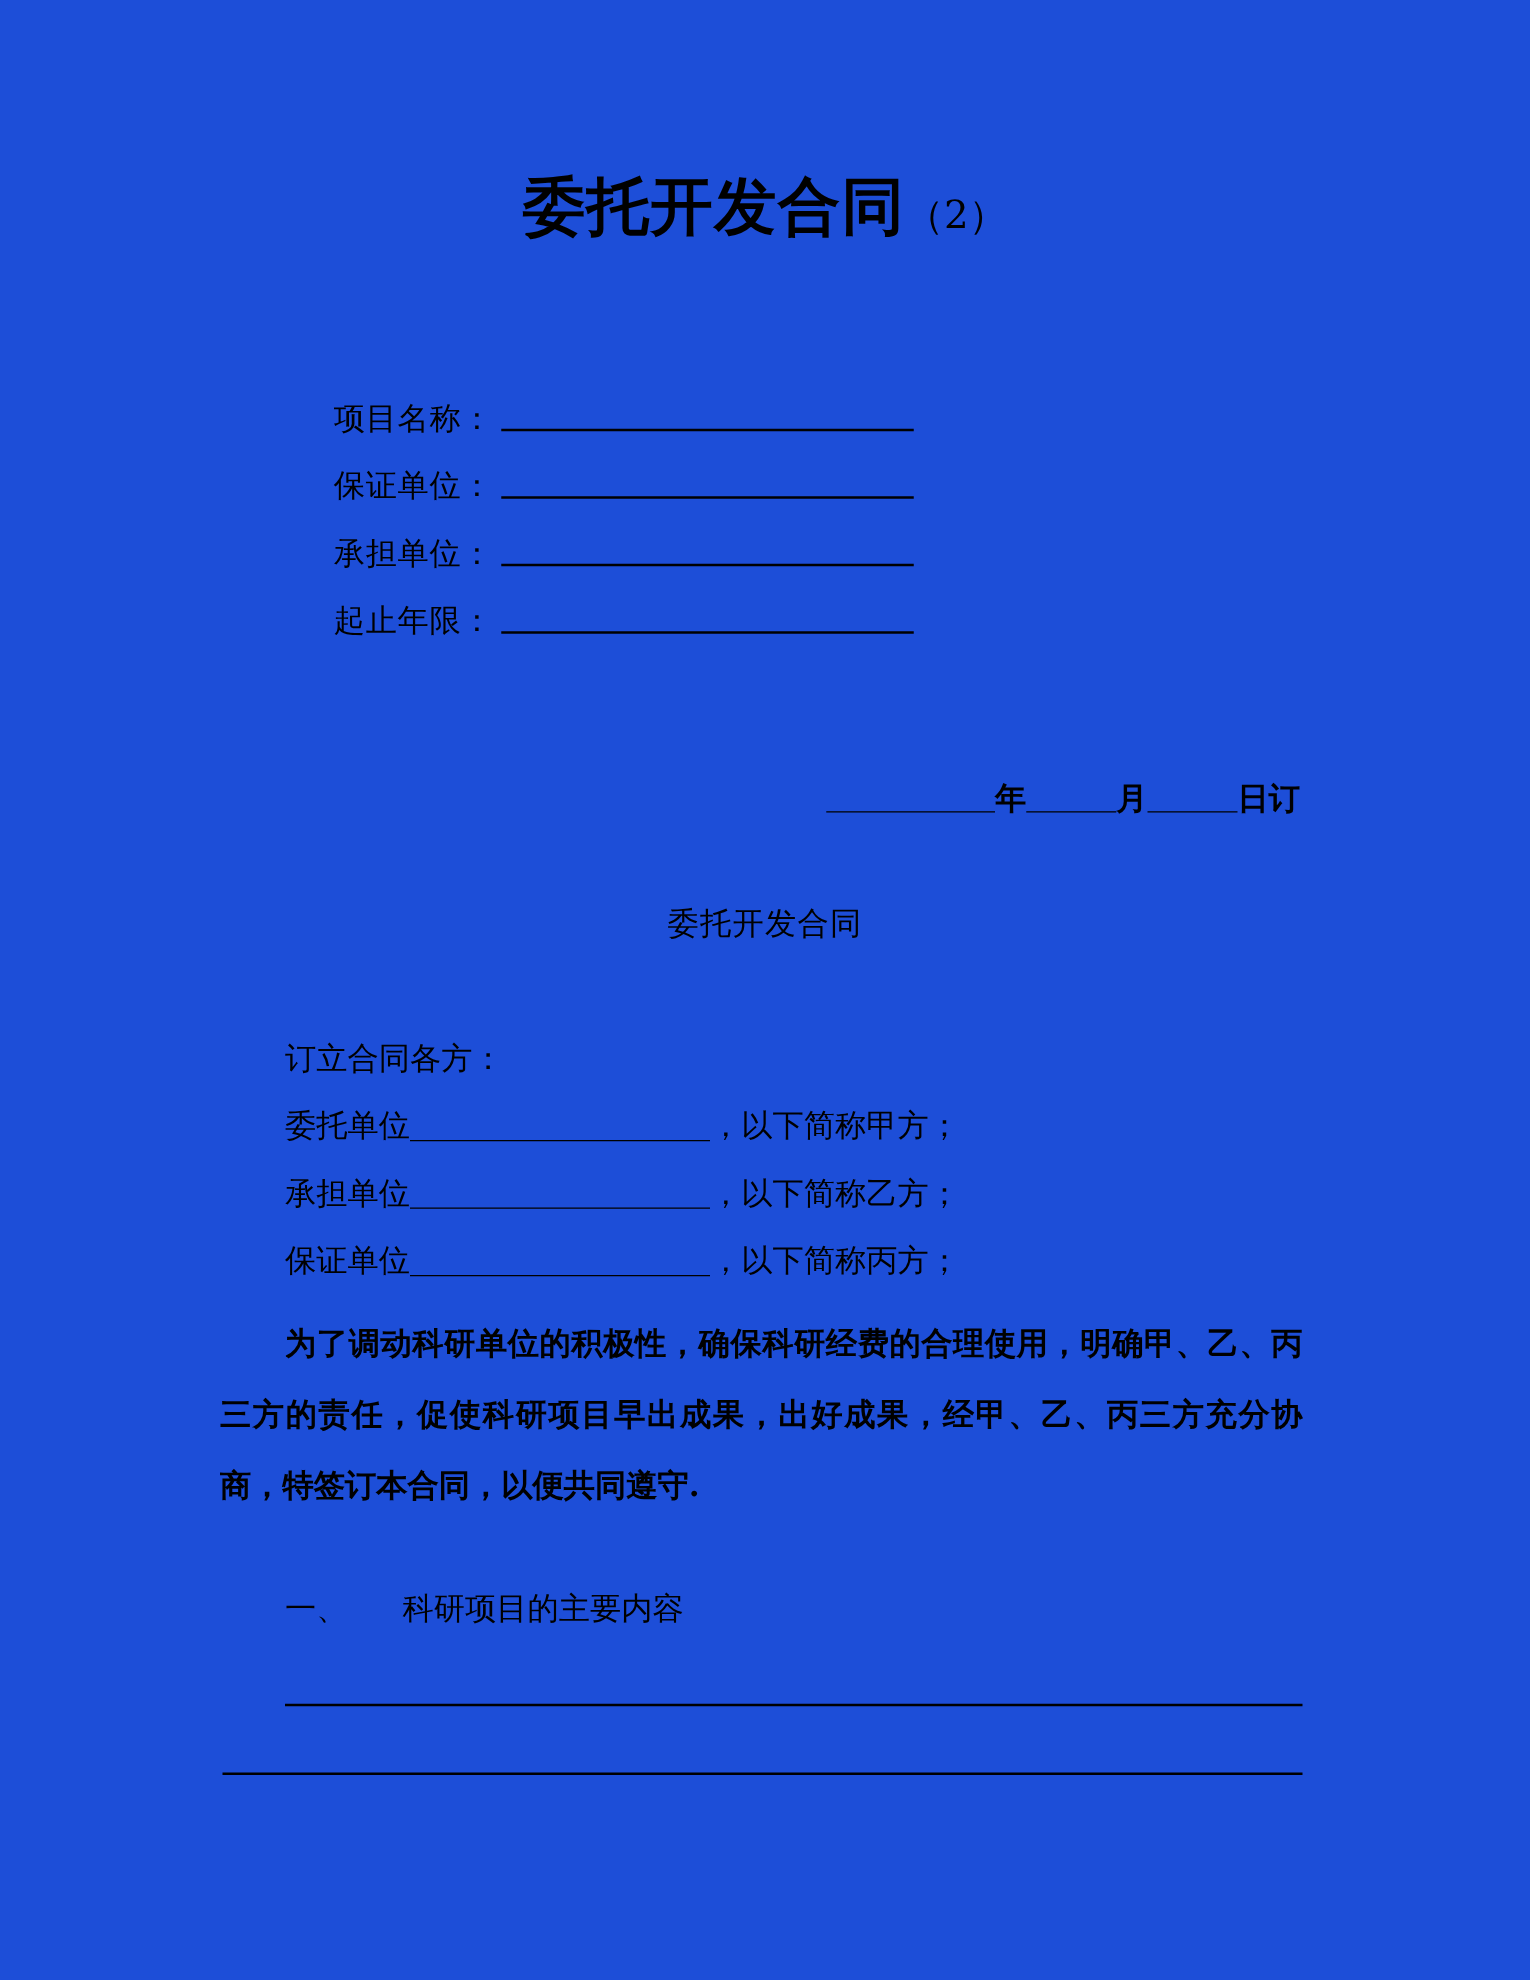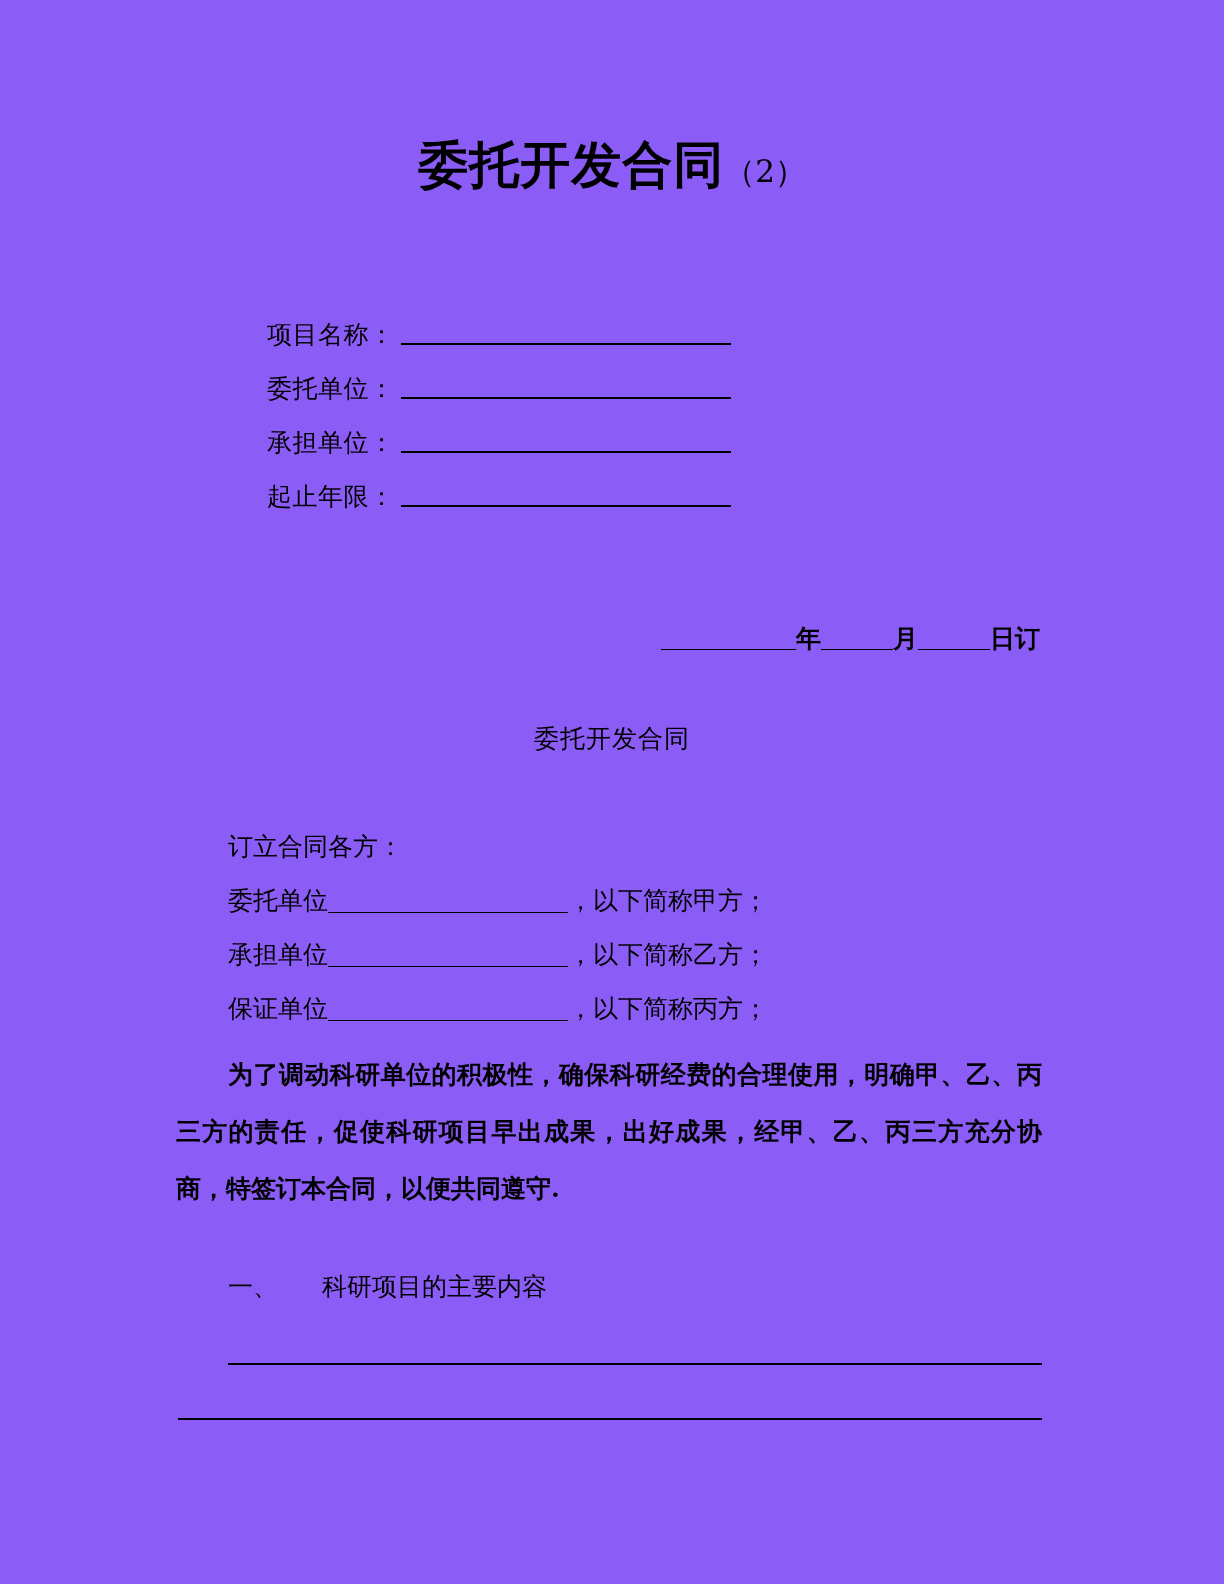--- a/index.html
+++ b/index.html
@@ -9,21 +9,21 @@
     background: #ffffff;
   }
   body {
     font-family: "DejaVu Serif", "Liberation Serif", serif;
     color: #000000;
   }
   .page {
     position: relative;
     width: 1224px;
     height: 1584px;
-    background: #8b5cf6;
+    background: #1d4ed8;
     overflow: hidden;
     margin: 0 auto;
   }
 
   
   .doc-title {
     position: absolute;
     left: 0;
     top: 132px;
     width: 1224px;
@@ -183,21 +183,21 @@
   <div class="doc-title">
     <span class="title-main">委托开发合同</span><span class="title-suffix">（2）</span>
   </div>
 
   <div class="form-block">
     <div class="form-row">
       <span class="form-label">项目名称：</span>
       <span class="form-rule"></span>
     </div>
     <div class="form-row">
-      <span class="form-label">委托单位：</span>
+      <span class="form-label">保证单位：</span>
       <span class="form-rule"></span>
     </div>
     <div class="form-row">
       <span class="form-label">承担单位：</span>
       <span class="form-rule"></span>
     </div>
     <div class="form-row">
       <span class="form-label">起止年限：</span>
       <span class="form-rule"></span>
     </div>

